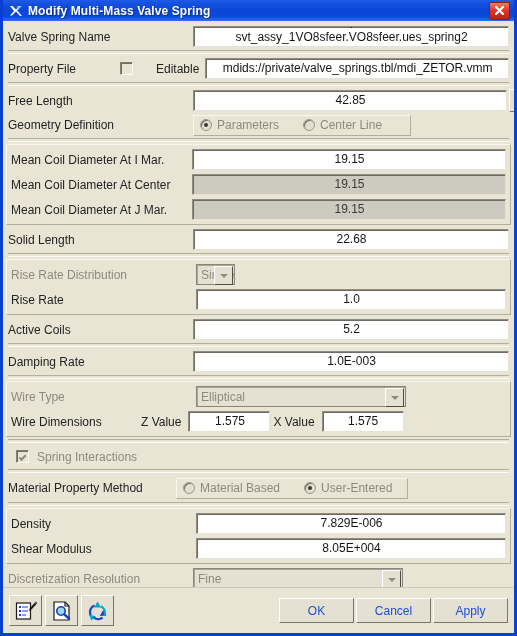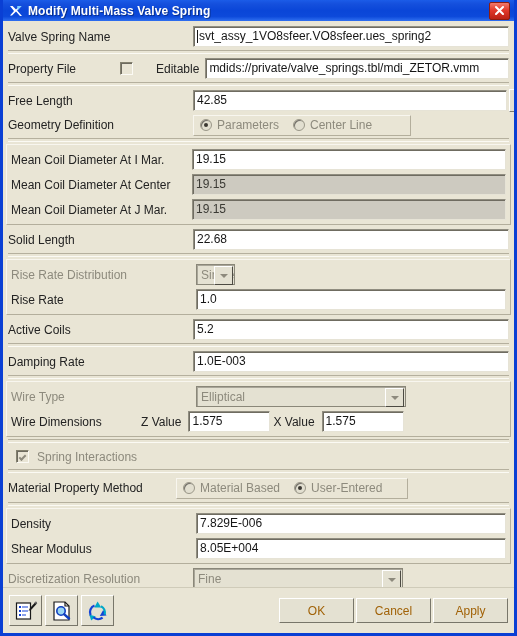--- a/index.html
+++ b/index.html
@@ -109,20 +109,21 @@
     border-bottom-color: #e6e3d6;
     box-shadow: inset 1px 1px 0 #6f6c61;
     font-size: 12px;
     color: #151515;
     line-height: 19px;
     padding: 0 2px 0 3px;
     overflow: hidden;
     white-space: nowrap;
     display: flex;
     align-items: center;
+    flex-direction: column;
   }
   .field.grey {
     background: #cdcac0;
     color: #3b3a34;
   }
   .field.wide { flex: 1 1 auto; min-width: 0; }
   .field.fw   { width: 314px; flex: 0 0 314px; }
   .field.small { width: 82px; flex: 0 0 82px; }
   .caret {
     display: inline-block;
@@ -229,21 +230,21 @@
     position: absolute;
     left: 3px; top: 3px;
     width: 4px; height: 4px;
     border-radius: 50%;
     background: #3a3832;
   }
   .radio-label {
     font-size: 12px;
     color: #8d8a7d;
     white-space: nowrap;
-    margin-right: 14px;
+    margin-right: 24px;
   }
   .radio-label.last { margin-right: 0; }
 
   
   .sep {
     height: 2px;
     margin: 1px 2px 2px 2px;
     border-top: 1px solid #b5b09e;
     border-bottom: 1px solid #fbfaf4;
   }
@@ -273,21 +274,21 @@
   }
   .bottom-spacer { flex: 1 1 auto; }
   .action-btn {
     width: 75px; height: 25px;
     box-sizing: border-box;
     background: #e4e1d2;
     border: 1px solid #ffffff;
     border-right-color: #78766a;
     border-bottom-color: #78766a;
     font-size: 12px;
-    color: #a16207;
+    color: #1d4ed8;
     display: flex; align-items: center; justify-content: center;
     margin-left: 2px;
     cursor: pointer;
   }
 </style>
 </head>
 <body>
 
 <div id="window">
 

